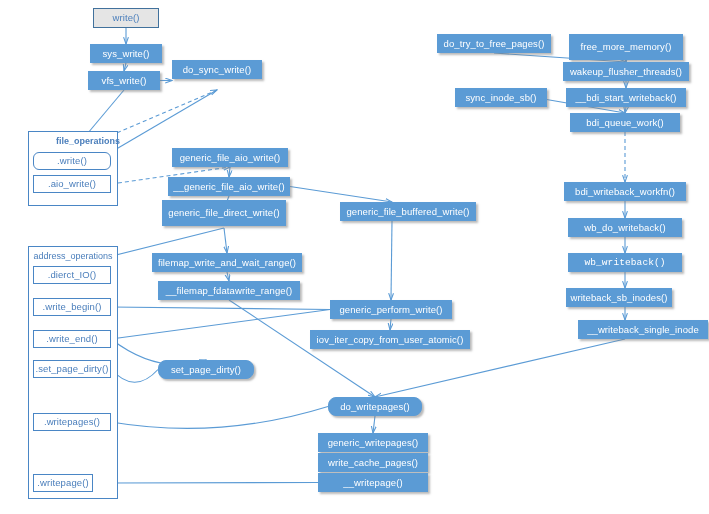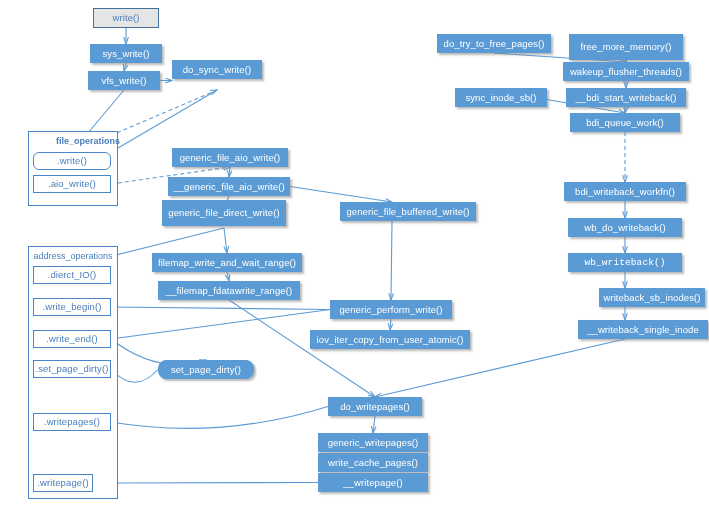--- a/index.html
+++ b/index.html
@@ -136,29 +136,29 @@
       <div class="node filled" style="left: 158px; top: 281px; width: 142px; height: 19px;">__filemap_fdatawrite_range()</div>
       <div class="node filled" style="left: 330px; top: 300px; width: 122px; height: 19px;">generic_perform_write()</div>
       <div class="node filled" style="left: 310px; top: 330px; width: 160px; height: 19px;">iov_iter_copy_from_user_atomic()</div>
       <div class="node member" style="left: 33px; top: 266px; width: 78px; height: 18px;">.dierct_IO()</div>
       <div class="node member" style="left: 33px; top: 298px; width: 78px; height: 18px;">.write_begin()</div>
       <div class="node member" style="left: 33px; top: 330px; width: 78px; height: 18px;">.write_end()</div>
       <div class="node member" style="left: 33px; top: 360px; width: 78px; height: 18px;">.set_page_dirty()</div>
       <div class="node member" style="left: 33px; top: 413px; width: 78px; height: 18px;">.writepages()</div>
       <div class="node member" style="left: 33px; top: 474px; width: 60px; height: 18px;">.writepage()</div>
       <div class="node filled" style="left: 158px; top: 360px; width: 96px; height: 19px; border-radius: 8px;">set_page_dirty()</div>
-      <div class="node filled" style="left: 328px; top: 397px; width: 94px; height: 19px;">do_writepages()</div>
+      <div class="node filled" style="left: 328px; top: 397px; width: 94px; height: 19px; border-radius: 8px;">do_writepages()</div>
       <div class="node filled" style="left: 318px; top: 433px; width: 110px; height: 19px;">generic_writepages()</div>
       <div class="node filled" style="left: 318px; top: 453px; width: 110px; height: 19px;">write_cache_pages()</div>
       <div class="node filled" style="left: 318px; top: 473px; width: 110px; height: 19px;">__writepage()</div>
       <div class="node filled" style="left: 437px; top: 34px; width: 114px; height: 19px;">do_try_to_free_pages()</div>
       <div class="node filled" style="left: 569px; top: 34px; width: 114px; height: 26px;">free_more_memory()</div>
       <div class="node filled" style="left: 563px; top: 62px; width: 126px; height: 19px;">wakeup_flusher_threads()</div>
       <div class="node filled" style="left: 443px; top: 88px; width: 92px; height: 19px; margin-left: 12px;">sync_inode_sb()</div>
       <div class="node filled" style="left: 566px; top: 88px; width: 120px; height: 19px;">__bdi_start_writeback()</div>
       <div class="node filled" style="left: 570px; top: 113px; width: 110px; height: 19px;">bdi_queue_work()</div>
       <div class="node filled" style="left: 564px; top: 182px; width: 122px; height: 19px;">bdi_writeback_workfn()</div>
       <div class="node filled" style="left: 568px; top: 218px; width: 114px; height: 19px;">wb_do_writeback()</div>
       <div class="node filled" style="left: 568px; top: 253px; width: 114px; height: 19px; font-family: Liberation Mono, monospace;">wb_writeback()</div>
-      <div class="node filled" style="left: 566px; top: 288px; width: 106px; height: 19px; margin-left: 33px;">writeback_sb_inodes()</div>
+      <div class="node filled" style="left: 566px; top: 288px; width: 106px; height: 19px;">writeback_sb_inodes()</div>
       <div class="node filled" style="left: 578px; top: 320px; width: 130px; height: 19px;">__writeback_single_inode</div>
     </div>
 </div>
 
 </body></html>

